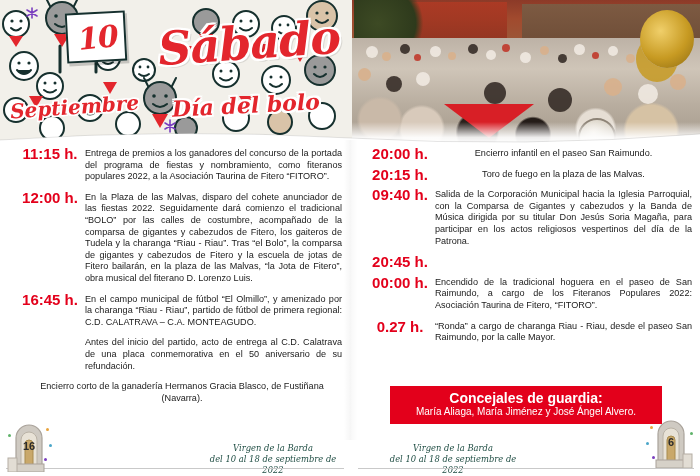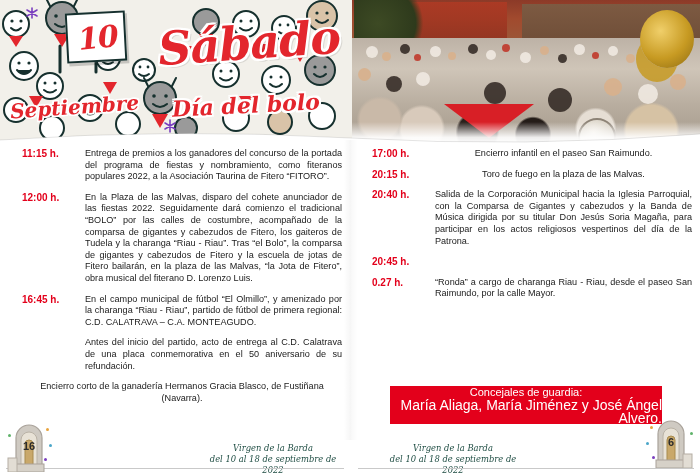--- a/index.html
+++ b/index.html
@@ -190,24 +190,24 @@
   }
   .col-left  { left: 22px; }
   .col-right { left: 372px; }
 
   .entry {
     display: flex;
     margin-bottom: 9px;
   }
   .entry-time {
     flex: 0 0 56px;
-    font-size: 10px;
+    font-size: 15px;
     font-weight: bold;
     color: #e3001b;
-    text-align: left;
+    text-align: center;
     padding-right: 7px;
     line-height: 11.6px;
     white-space: nowrap;
   }
   .entry-text {
     flex: 1;
     font-size: 9.1px;
     color: #1a1a1a;
     line-height: 11.6px;
     text-align: justify;
@@ -230,26 +230,26 @@
     left: 390px; top: 386px;
     width: 272px; height: 38px;
     background: #e3001b;
     color: #ffffff;
     display: flex;
     flex-direction: column;
     align-items: center;
     justify-content: center;
   }
   .concejales-title {
-    font-size: 11px;
-    font-weight: normal;
+    font-size: 14px;
+    font-weight: bold;
     line-height: 13px;
   }
   .concejales-names {
-    font-size: 14px;
+    font-size: 10px;
     line-height: 13px;
     text-align: right;
   }
 
   
   .footer-sig {
     position: absolute;
     font-family: "DejaVu Serif", serif;
     font-style: italic;
     color: #1f4d43;
@@ -479,33 +479,37 @@
         <div class="entry-time"></div>
         <div class="entry-text">Antes del inicio del partido, acto de entrega al C.D. Calatrava de una placa conmemorativa en el 50 aniversario de su refundación.</div>
       </div>
       <div class="entry">
         <div class="entry-text noj">Encierro corto de la ganadería Hermanos Gracia Blasco, de Fustiñana (Navarra).</div>
       </div>
     </div>
 
     <div class="col col-right">
       <div class="entry">
-        <div class="entry-time">17:00 h.</div>
+        <div class="entry-time">20:00 h.</div>
         <div class="entry-text noj">Encierro infantil en el paseo San Raimundo.</div>
       </div>
       <div class="entry">
         <div class="entry-time">20:15 h.</div>
         <div class="entry-text noj">Toro de fuego en la plaza de las Malvas.</div>
       </div>
       <div class="entry">
-        <div class="entry-time">20:40 h.</div>
+        <div class="entry-time">09:40 h.</div>
         <div class="entry-text">Salida de la Corporación Municipal hacia la Iglesia Parroquial, con la Comparsa de Gigantes y cabezudos y la Banda de Música dirigida por su titular Don Jesús Soria Magaña, para participar en los actos religiosos vespertinos del día de la Patrona.</div>
       </div>
       <div class="entry">
         <div class="entry-time">20:45 h.</div>
+      </div>
+      <div class="entry">
+        <div class="entry-time">00:00 h.</div>
+        <div class="entry-text">Encendido de la tradicional hoguera en el paseo de San Raimundo, a cargo de los Fiteranos Populares 2022: Asociación Taurina de Fitero, “FITORO”.</div>
       </div>
       <div class="entry">
         <div class="entry-time">0.27 h.</div>
         <div class="entry-text">“Ronda” a cargo de charanga Riau - Riau, desde el paseo San Raimundo, por la calle Mayor.</div>
       </div>
     </div>
   </div>
 
   <div class="concejales">
     <div class="concejales-title">Concejales de guardia:</div>

